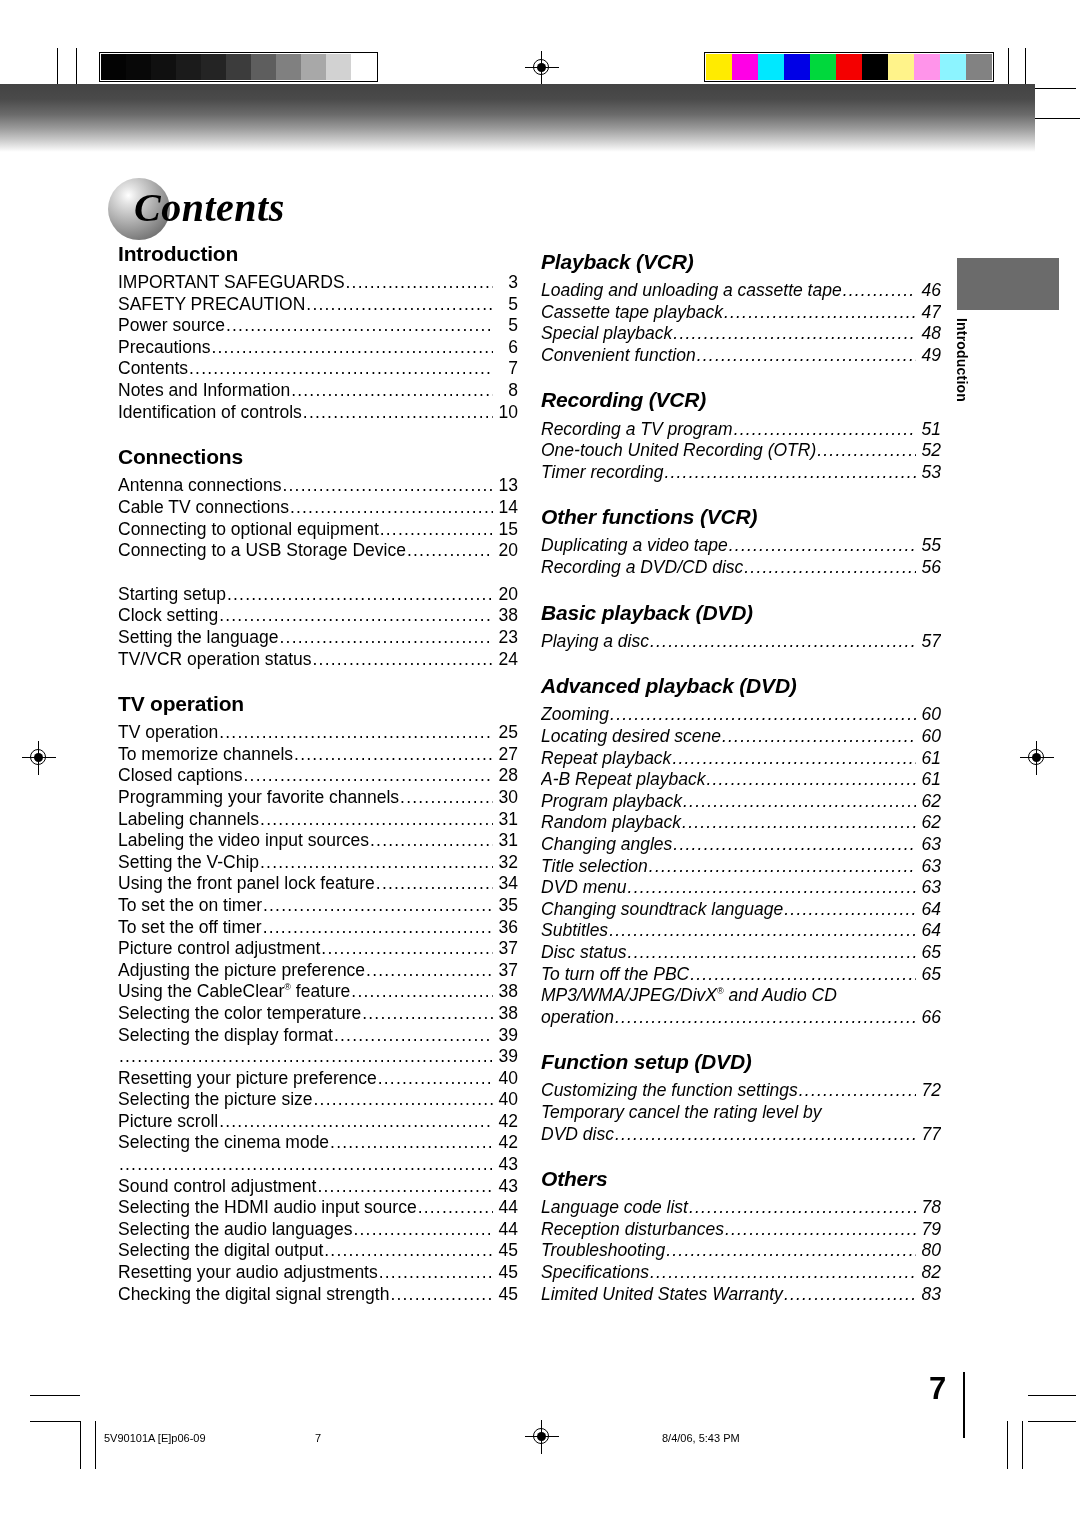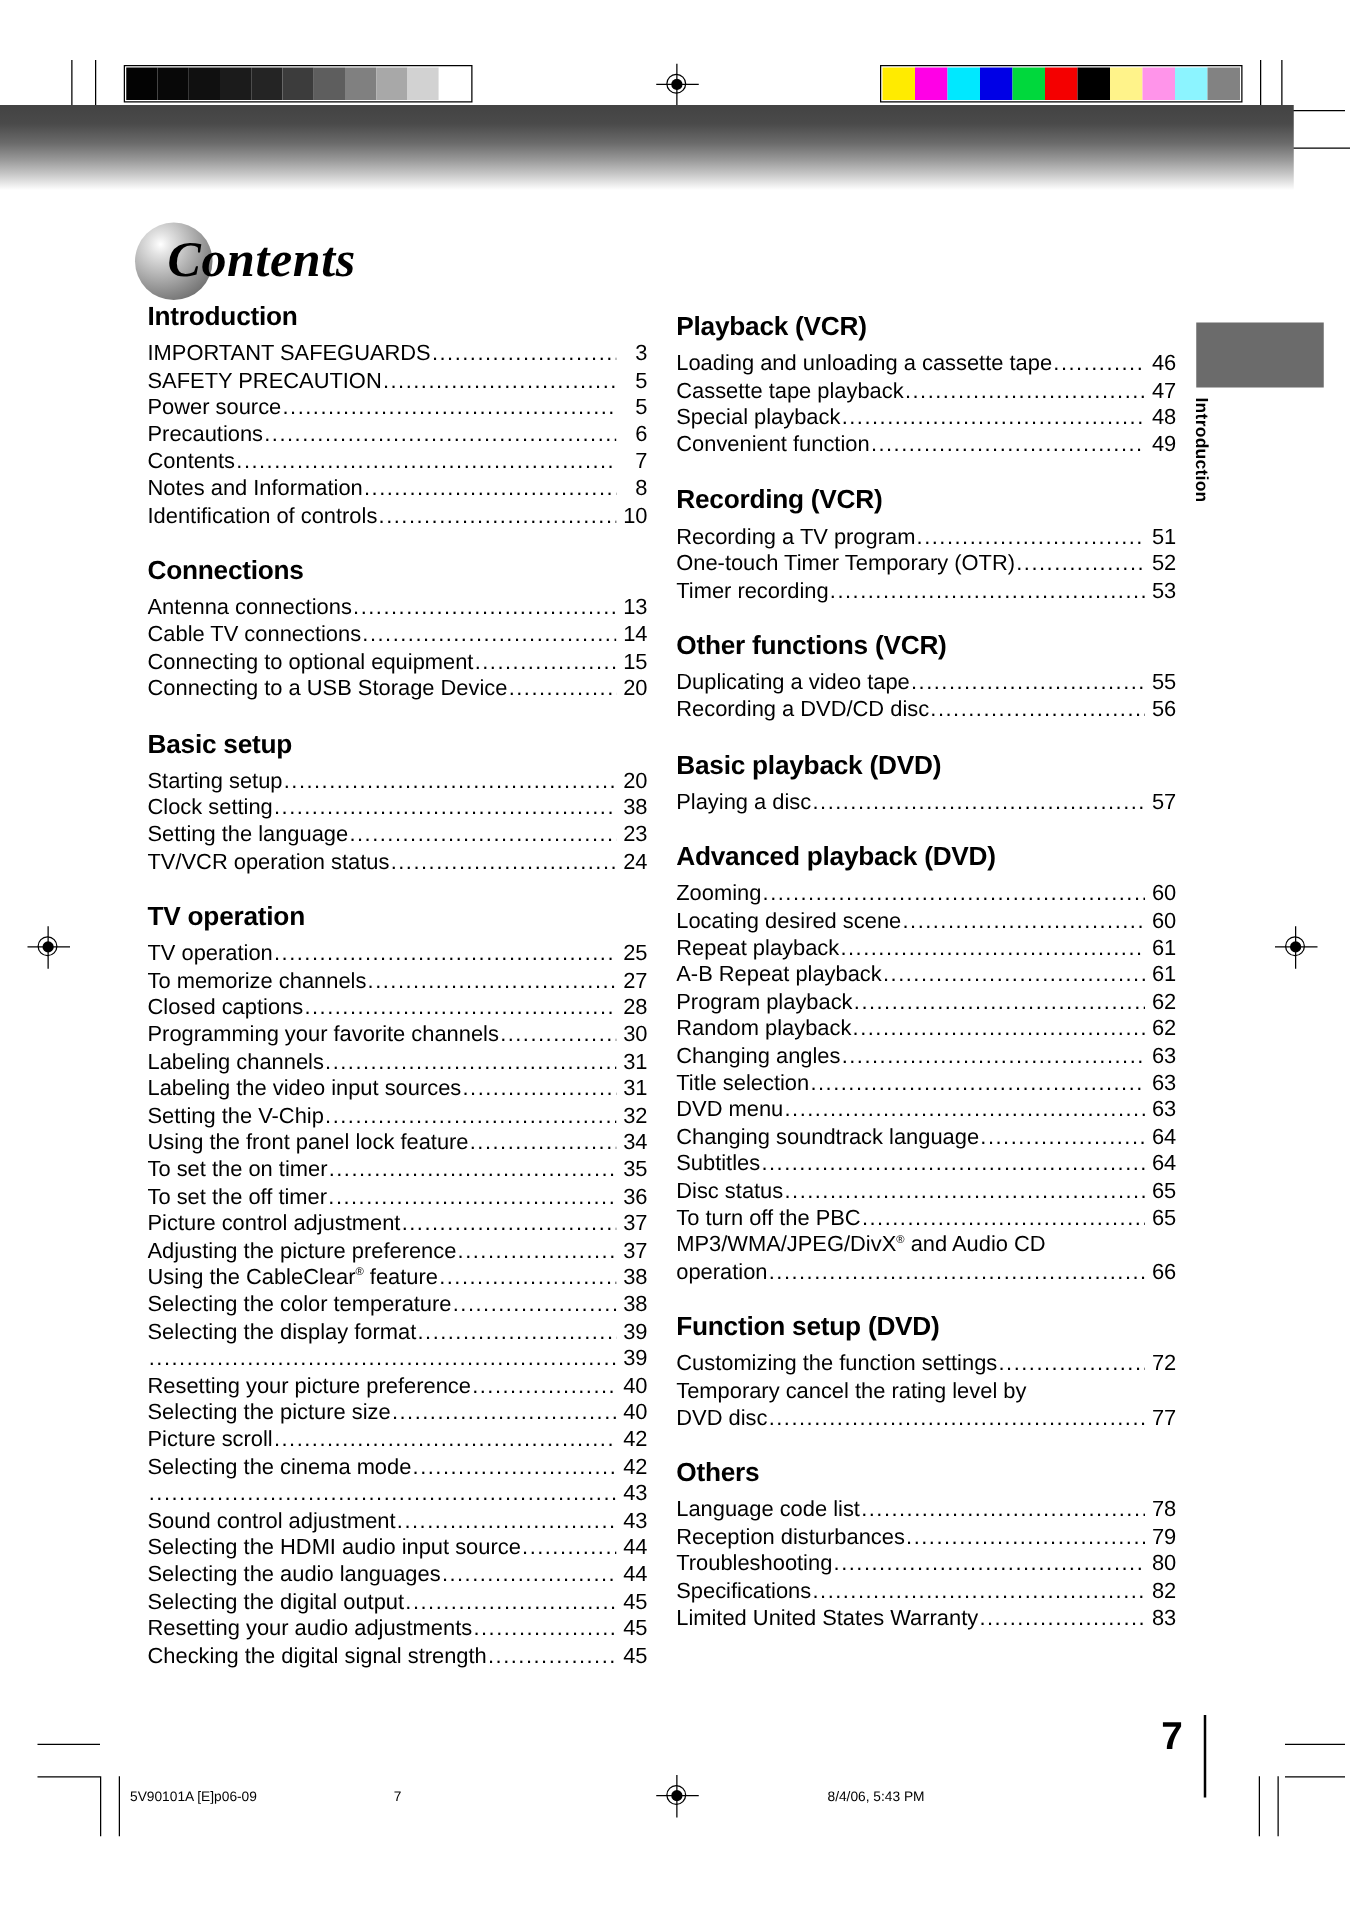--- a/index.html
+++ b/index.html
@@ -114,21 +114,21 @@
     letter-spacing: 0.5px;
     color: #000;
     white-space: nowrap;
   }
 
   .col {
     position: absolute;
     width: 400px;
   }
   .col-left  { left: 118px; top: 242px; }
-  .col-right { left: 541px; top: 250px; }
+  .col-right { left: 541px; top: 250px; font-style: italic; }
 
   .section-head {
     font-size: 21px;
     font-weight: bold;
     letter-spacing: -0.2px;
     margin: 0 0 7px 0;
     line-height: 1.1;
   }
   .section + .section { margin-top: 22px; }
 
@@ -354,21 +354,20 @@
             <span class="toc-page">15</span>
           </li>
           <li class="toc-item">
             <span class="toc-label">Connecting to a USB Storage Device</span>
             <span class="toc-dots">................................................................................</span>
             <span class="toc-page">20</span>
           </li>
         </ul>
       </div>
       <div class="section">
-        <div class="section-head">Basic setup</div>
         <ul class="toc-list">
           <li class="toc-item">
             <span class="toc-label">Starting setup</span>
             <span class="toc-dots">................................................................................</span>
             <span class="toc-page">20</span>
           </li>
           <li class="toc-item">
             <span class="toc-label">Clock setting</span>
             <span class="toc-dots">................................................................................</span>
             <span class="toc-page">38</span>
@@ -552,21 +551,21 @@
       </div>
       <div class="section">
         <div class="section-head">Recording (VCR)</div>
         <ul class="toc-list">
           <li class="toc-item">
             <span class="toc-label">Recording a TV program</span>
             <span class="toc-dots">................................................................................</span>
             <span class="toc-page">51</span>
           </li>
           <li class="toc-item">
-            <span class="toc-label">One-touch Timer Temporary (OTR)</span>
+            <span class="toc-label">One-touch United Recording (OTR)</span>
             <span class="toc-dots">................................................................................</span>
             <span class="toc-page">52</span>
           </li>
           <li class="toc-item">
             <span class="toc-label">Timer recording</span>
             <span class="toc-dots">................................................................................</span>
             <span class="toc-page">53</span>
           </li>
         </ul>
       </div>

